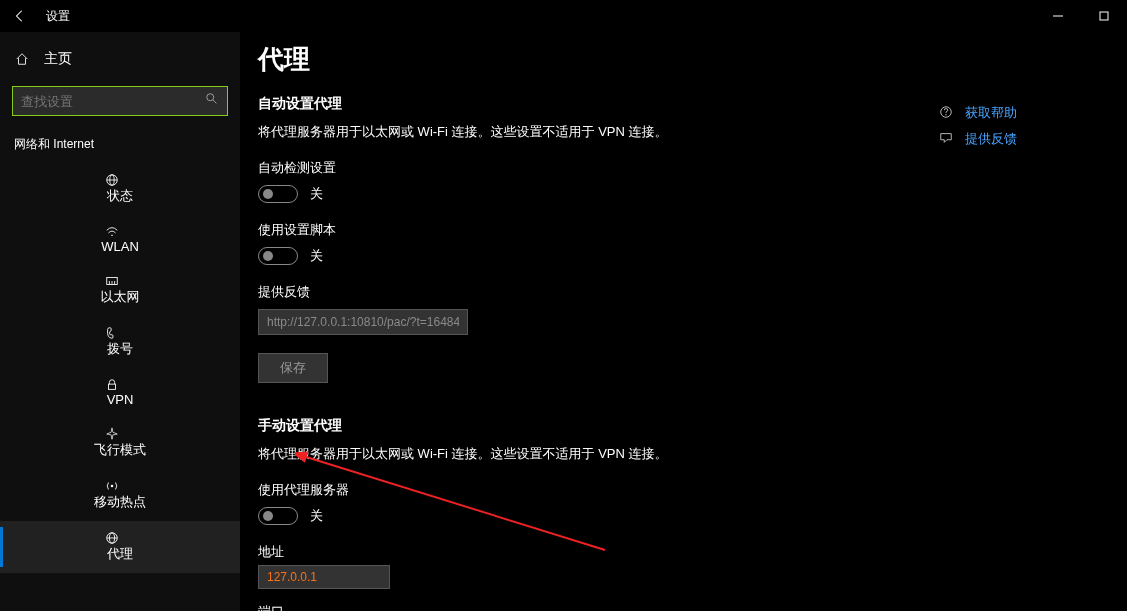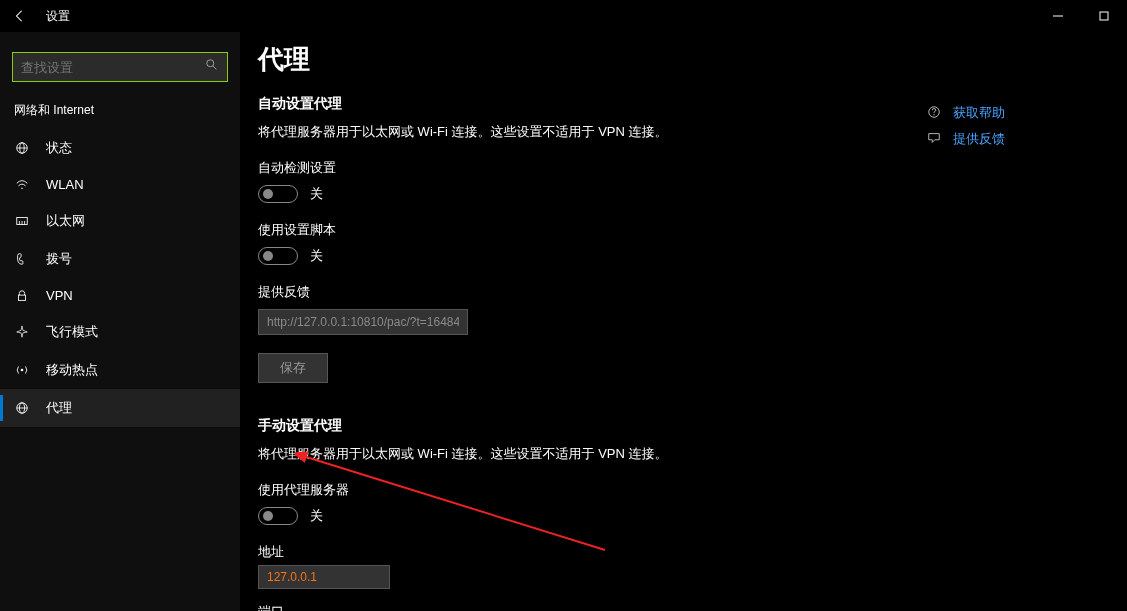--- a/index.html
+++ b/index.html
@@ -93,20 +93,21 @@
       padding: 6px 14px 10px 14px;
       color: #fff;
     }
     .sidebar-item {
       display: flex;
       align-items: center;
       padding: 10px 14px;
       cursor: pointer;
       font-size: 13px;
       position: relative;
+      flex-direction: column;
     }
     .sidebar-item.active {
       background: rgba(255,255,255,0.08);
     }
     .sidebar-item.active::before {
       content: "";
       position: absolute;
       left: 0;
       top: 6px;
       bottom: 6px;
@@ -217,21 +218,21 @@
       background: #333;
       border: 1px solid #555;
       color: #f97316;
       font-size: 12px;
       padding: 0 8px;
       font-family: inherit;
     }
     .help-panel {
       position: absolute;
       top: 72px;
-      right: 40px;
+      right: 28px;
       width: 160px;
     }
     .help-link {
       display: flex;
       align-items: center;
       font-size: 13px;
       color: #4aa3ff;
       margin-bottom: 8px;
       cursor: pointer;
     }
@@ -264,20 +265,28 @@
     <div class="win-btn">
       <svg width="10" height="10">
           <rect x="1" y="1" width="8" height="8" stroke="#fff" stroke-width="1" fill="none"></rect>
         </svg>
     </div>
   </div>
 </div>
 
 <div class="main-area">
   <div class="sidebar">
+    <div class="sidebar-home">
+      <span class="ico">
+        <svg width="14" height="14" viewBox="0 0 16 16">
+            <path d="M2 8 L8 2 L14 8 M4 7 V14 H12 V7" stroke="#fff" stroke-width="1" fill="none"></path>
+          </svg>
+      </span>
+      <span>主页</span>
+    </div>
     <div class="search-box">
       <input type="text" placeholder="查找设置" style="">
       <span class="search-icon">
         <svg width="14" height="14" viewBox="0 0 16 16">
             <circle cx="6" cy="6" r="4" stroke="#aaa" stroke-width="1" fill="none"></circle>
             <line x1="9" y1="9" x2="13" y2="13" stroke="#aaa" stroke-width="1"></line>
           </svg>
       </span>
     </div>
     <div class="category-label">网络和 Internet</div>

